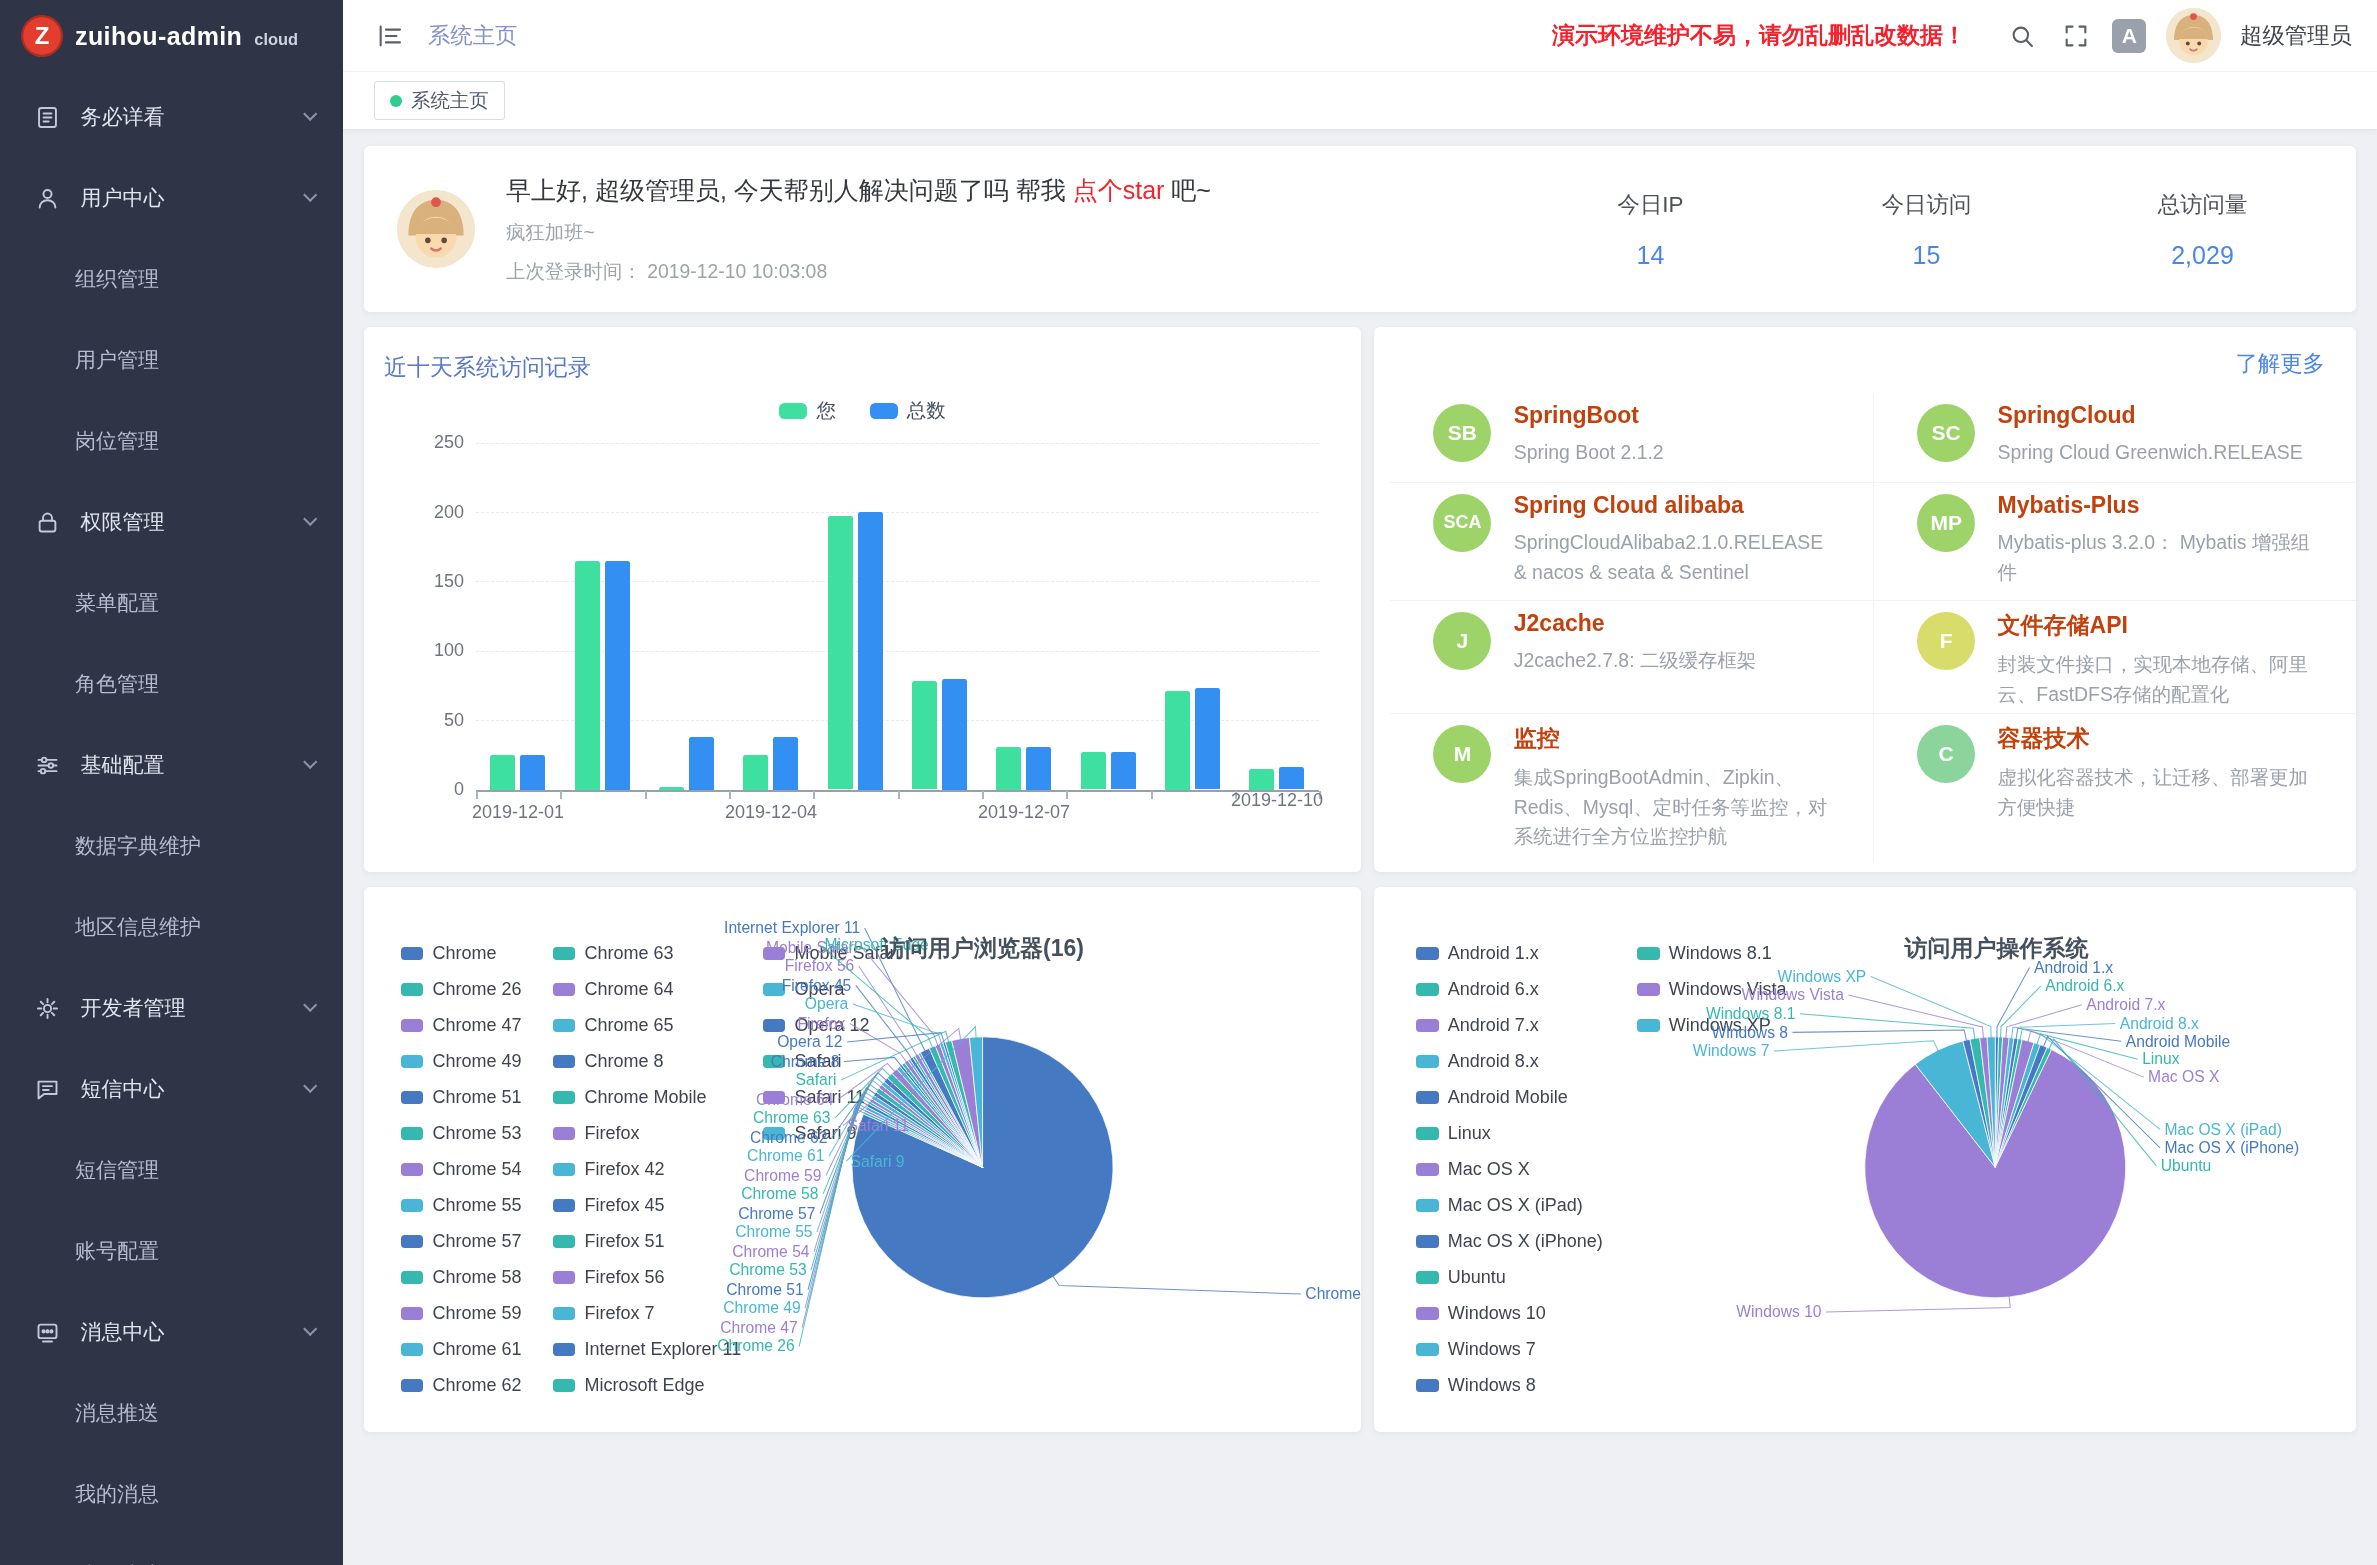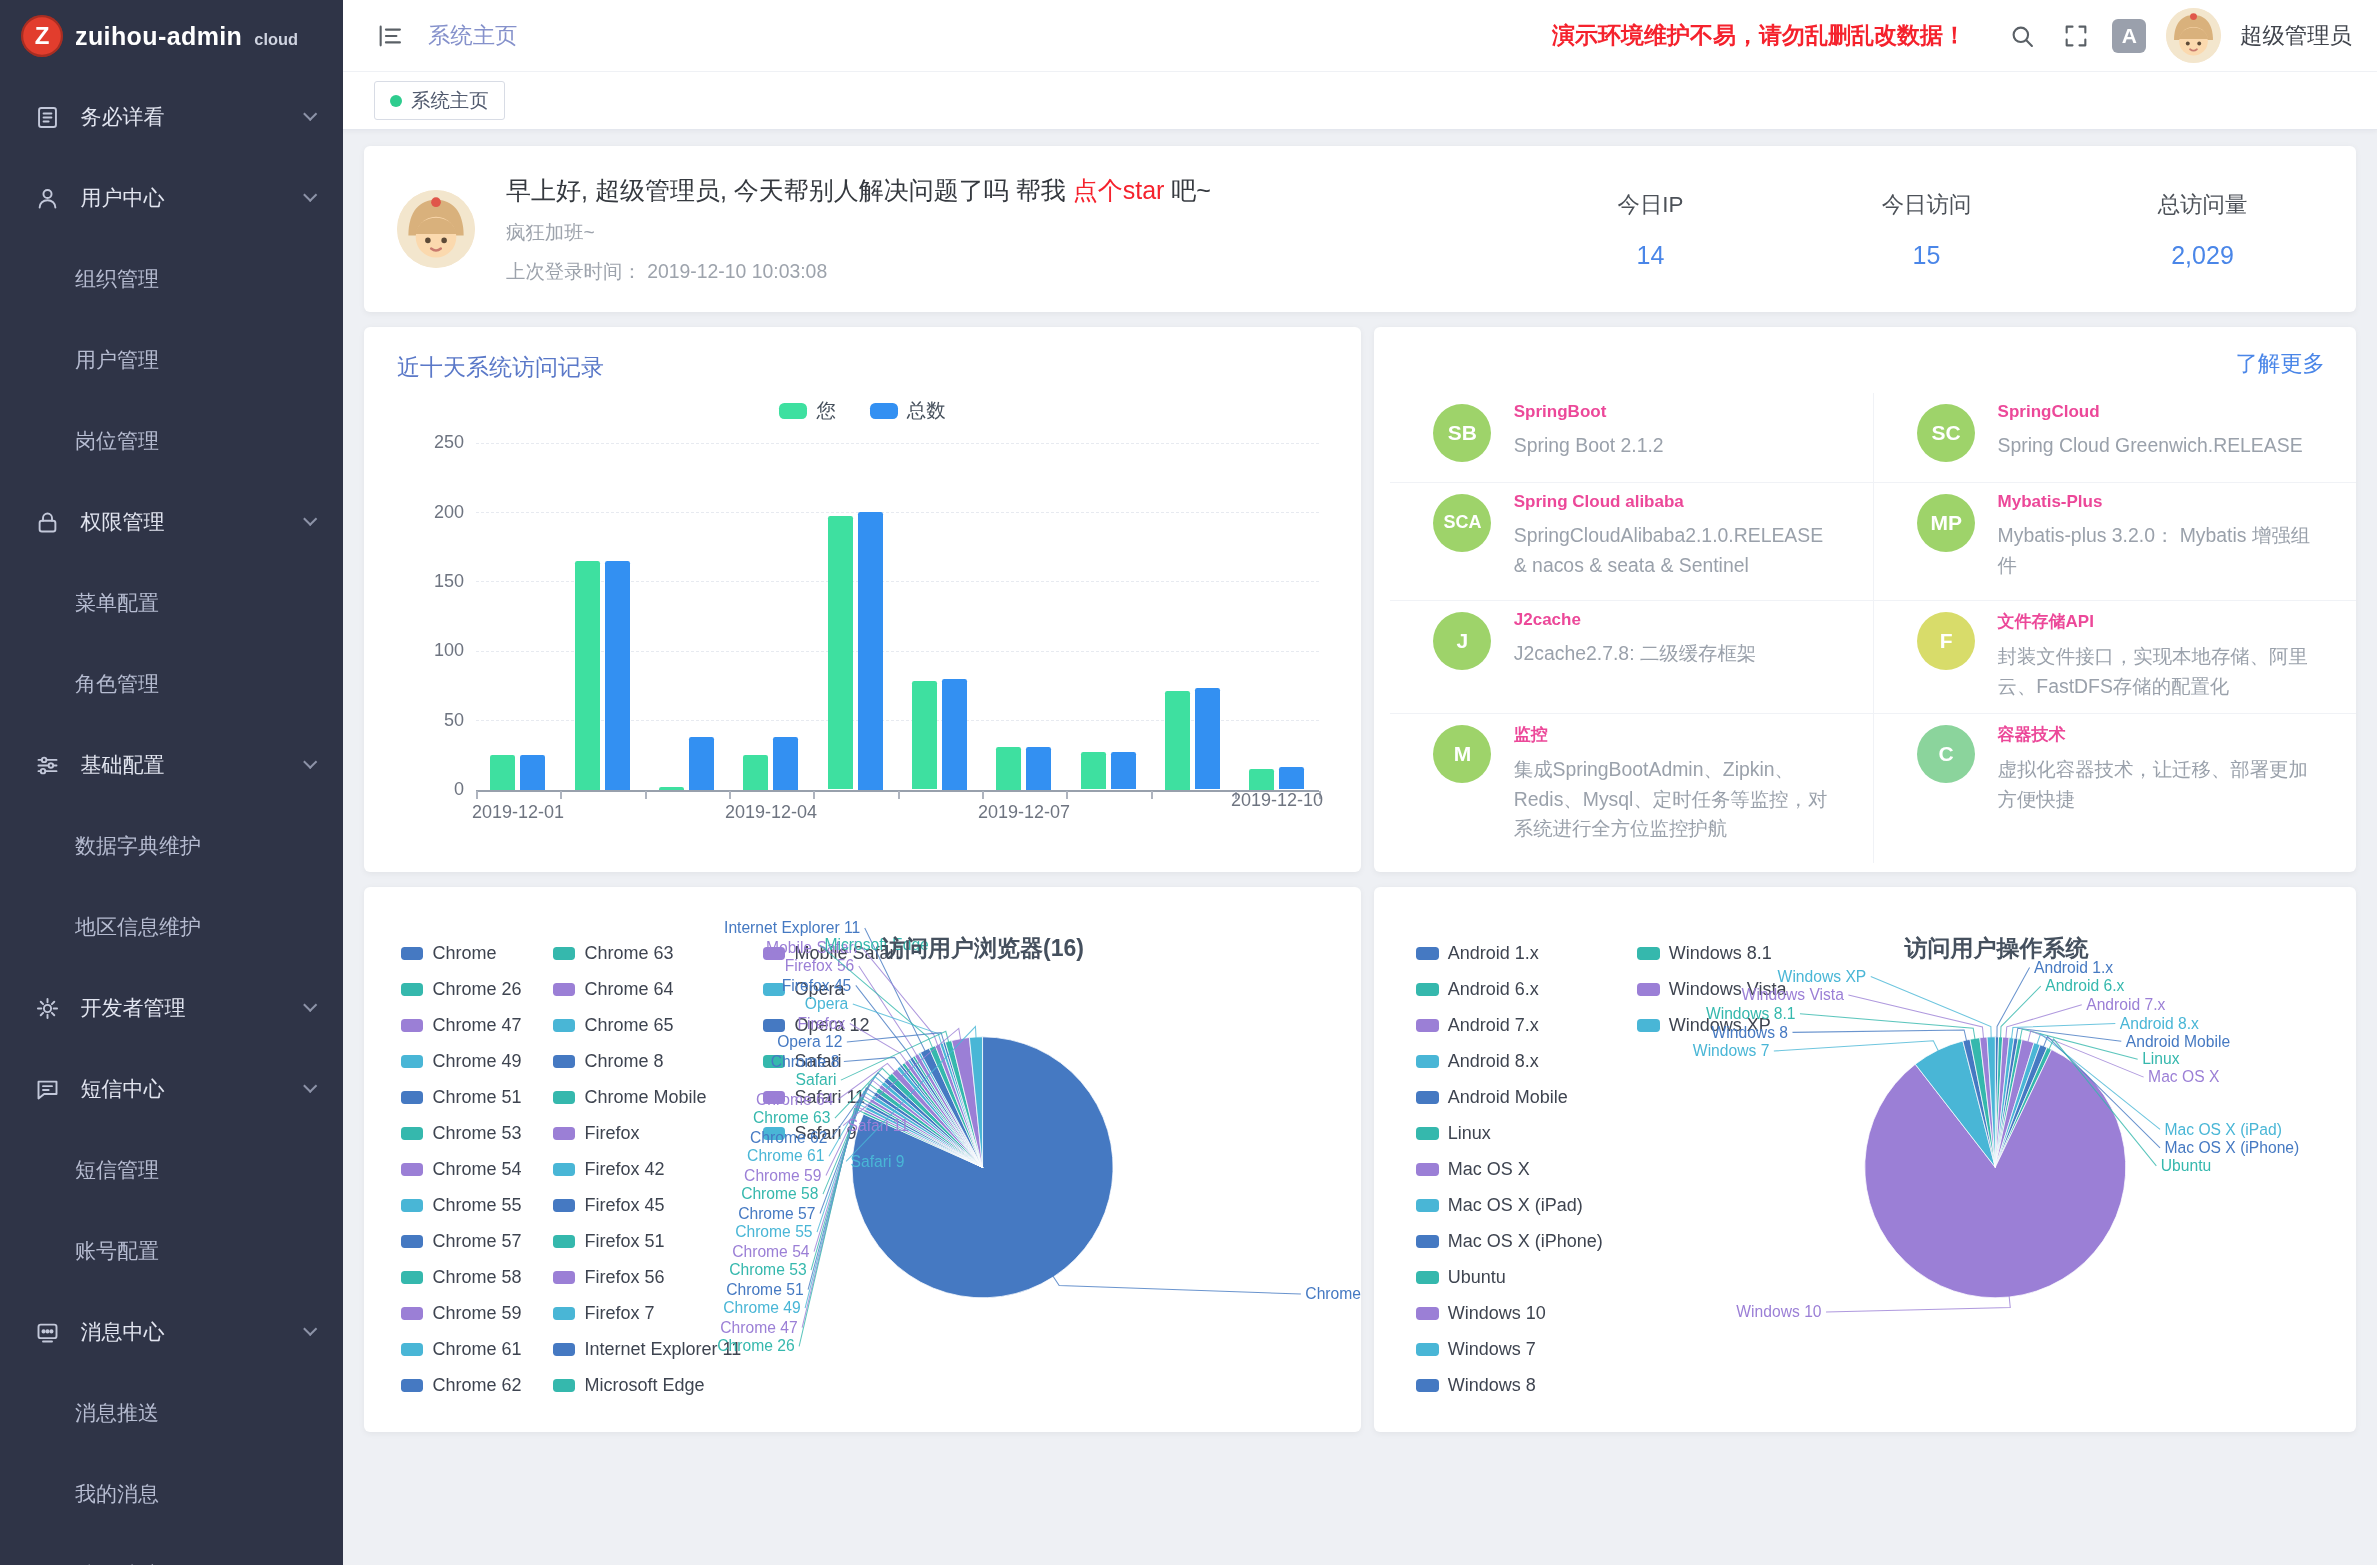--- a/index.html
+++ b/index.html
@@ -52,21 +52,21 @@
   .g-line1{font-size:25px;color:#35393f;white-space:nowrap}
   .g-link{color:#f5222d;cursor:pointer}
   .g-sub{font-size:19.4px;color:#9da3ac}
   .g-stats{margin-left:auto;display:flex;padding-right:90px;gap:149px}
   .stat{text-align:center;min-width:127px}
   .stat-label{font-size:22.4px;color:#4c5158}
   .stat-value{font-size:25px;color:#4a86e8;margin-top:21px;cursor:pointer}
 
   
   .chart-card{flex:0 0 997px;width:997px;height:545px;position:relative;overflow:hidden}
-  .chart-title{position:absolute;left:33px;top:25px;font-size:23px;color:#5a78c8;white-space:nowrap}
+  .chart-title{position:absolute;left:20px;top:25px;font-size:23px;color:#5a78c8;white-space:nowrap}
   .bar-legend{position:absolute;top:70px;left:0;right:0;display:flex;justify-content:center;gap:34px}
   .bl-item{display:flex;align-items:center;gap:9px;font-size:19.4px;color:#46505c;cursor:pointer}
   .bl-swatch{width:28px;height:16.4px;border-radius:5.2px}
   .plot-layer{position:absolute;inset:0}
   .grid-line{position:absolute;border-top:1.5px dashed #e7eaf0;height:0}
   .axis{position:absolute;height:1.5px;background:#98a0ac}
   .tick{position:absolute;width:1.5px;height:7.5px;background:#aeb4bf}
   .y-label{position:absolute;font-size:18px;color:#6e7480;width:60px;text-align:right}
   .x-label{position:absolute;font-size:18px;color:#6e7480;width:164px;text-align:center}
   .bar{position:absolute;border-radius:2.2px 2.2px 0 0}
@@ -75,21 +75,21 @@
   .features-card{flex:1;height:545px;position:relative;overflow:hidden}
   .more-link{position:absolute;top:21px;right:31px;font-size:22.4px;color:#4a86e8;cursor:pointer}
   .features-grid{position:absolute;top:66px;left:16px;right:0;display:grid;grid-template-columns:1fr 1fr;
     grid-template-rows:90px 118px 113px 149px}
   .f-cell{display:flex;align-items:flex-start;padding:9px 42px 0 43px;overflow:hidden}
   .f-cell.bb{border-bottom:1.5px solid #f0f2f6}
   .f-cell.bl{border-left:1.5px solid #f0f2f6}
   .f-badge{width:58px;height:58px;border-radius:50%;color:#fff;font-weight:bold;display:flex;align-items:center;
     justify-content:center;flex:0 0 58px;margin-top:1.5px}
   .f-text{margin-left:22.4px;min-width:0}
-  .f-title{font-size:17px;font-weight:bold;color:#ec4899}
+  .f-title{font-size:23px;font-weight:bold;color:#c2410c}
   .f-desc{font-size:19.4px;color:#9aa1ab;margin-top:9px;line-height:1.5}
 
   
   .pie-card{height:545px;position:relative;overflow:hidden}
   .pie-card.left{flex:0 0 997px;width:997px}
   .pie-card.right{flex:1}
   .legend-cols{position:absolute;top:48px;left:37px;display:flex;align-items:flex-start}
   .legend-col{display:flex;flex-direction:column}
   .legend-item{display:flex;align-items:center;height:36px;cursor:pointer}
   .legend-swatch{width:22.4px;height:13.4px;border-radius:3.7px;flex:0 0 22.4px}

